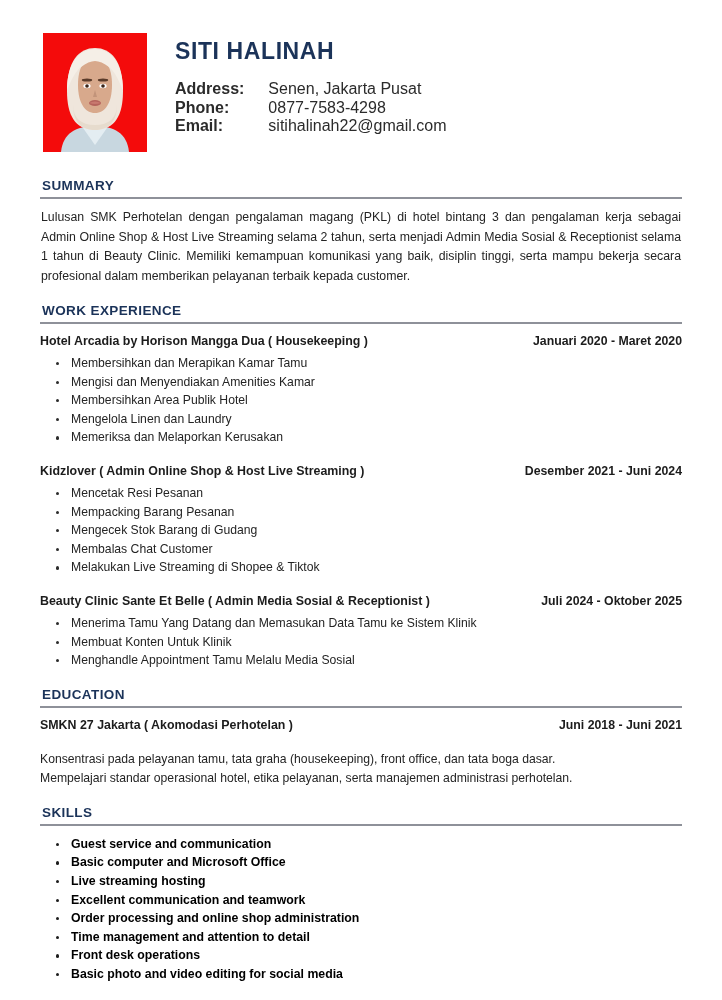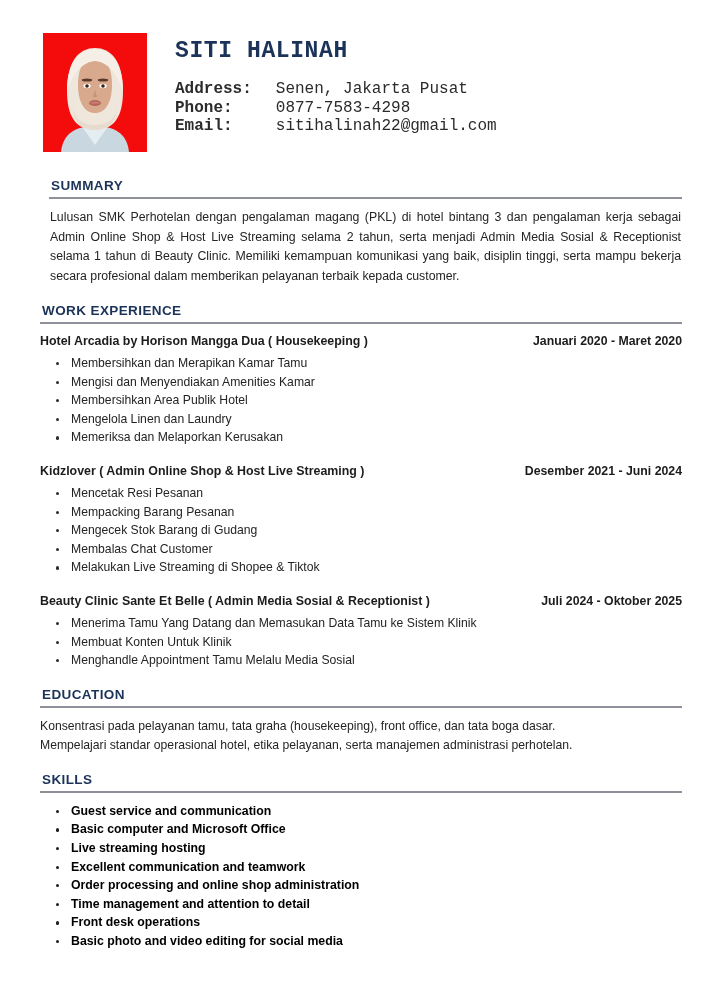--- a/index.html
+++ b/index.html
@@ -19,21 +19,20 @@
     padding: 0;
     overflow: hidden;
   }
 
   
   .header {
     display: flex;
     align-items: flex-start;
     padding: 33px 40px 0 43px;
     gap: 28px;
-    font-family: Liberation Mono, monospace;
   }
   .photo {
     width: 104px;
     height: 119px;
     flex: 0 0 104px;
     background: #f40b0b;
     position: relative;
     overflow: hidden;
   }
   .photo .face-wrap {
@@ -76,21 +75,21 @@
     font-weight: bold;
     color: #1b3359;
     letter-spacing: 0.4px;
     margin: 0 0 4px 2px;
   }
   .rule {
     height: 2px;
     background: #8e9199;
     margin-bottom: 9px;
   }
-  .section-gap-summary { margin-top: 26px; margin-left: 9px; }
+  .section-gap-summary { margin-top: 26px; }
   .section-gap { margin-top: 17px; }
 
   .summary-text {
     font-size: 12.3px;
     line-height: 19.5px;
     text-align: justify;
     color: #242424;
     padding: 0 1px;
   }
 
@@ -137,21 +136,21 @@
     height: 3.2px;
     border-radius: 50%;
     background: #2b2b2b;
   }
 
   
   .edu-body {
     font-size: 12.2px;
     line-height: 19px;
     color: #242424;
-    margin-top: 9px;
+    margin-top: 16px;
   }
   .edu-body div { white-space: nowrap; }
 
   
   ul.skills {
     list-style: none;
     margin: 5px 0 0 0;
     padding: 0 0 0 16px;
   }
   ul.skills li {
@@ -277,20 +276,24 @@
         <li>Menerima Tamu Yang Datang dan Memasukan Data Tamu ke Sistem Klinik</li>
         <li>Membuat Konten Untuk Klinik</li>
         <li>Menghandle Appointment Tamu Melalu Media Sosial</li>
       </ul>
     </div>
   </div>
 
   <div class="section section-gap">
     <div class="section-title">EDUCATION</div>
     <div class="rule"></div>
+    <div class="entry-head">
+      <div class="entry-title">SMKN 27 Jakarta ( Akomodasi Perhotelan )</div>
+      <div class="entry-date">Juni 2018 - Juni 2021</div>
+    </div>
     <div class="edu-body">
       <div>Konsentrasi pada pelayanan tamu, tata graha (housekeeping), front office, dan tata boga dasar.</div>
       <div>Mempelajari standar operasional hotel, etika pelayanan, serta manajemen administrasi perhotelan.</div>
     </div>
   </div>
 
   <div class="section section-gap">
     <div class="section-title">SKILLS</div>
     <div class="rule"></div>
     <ul class="skills">

